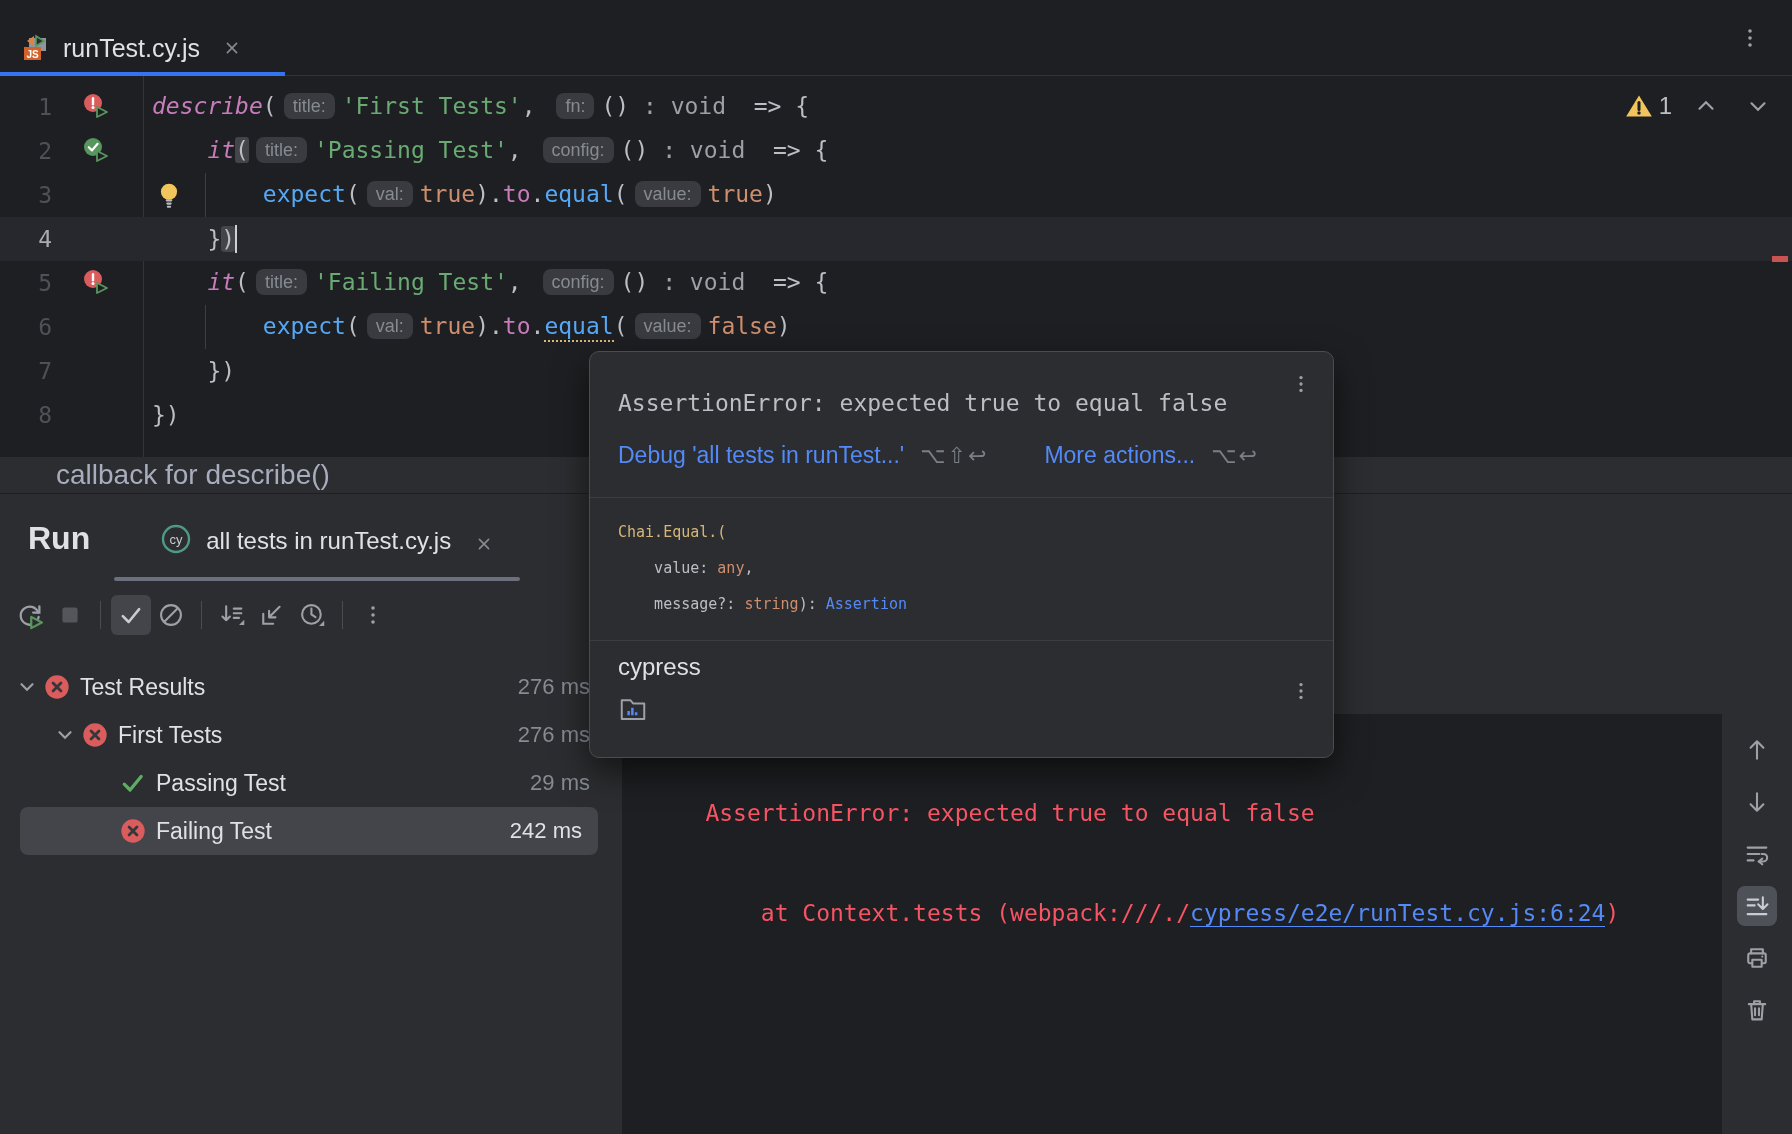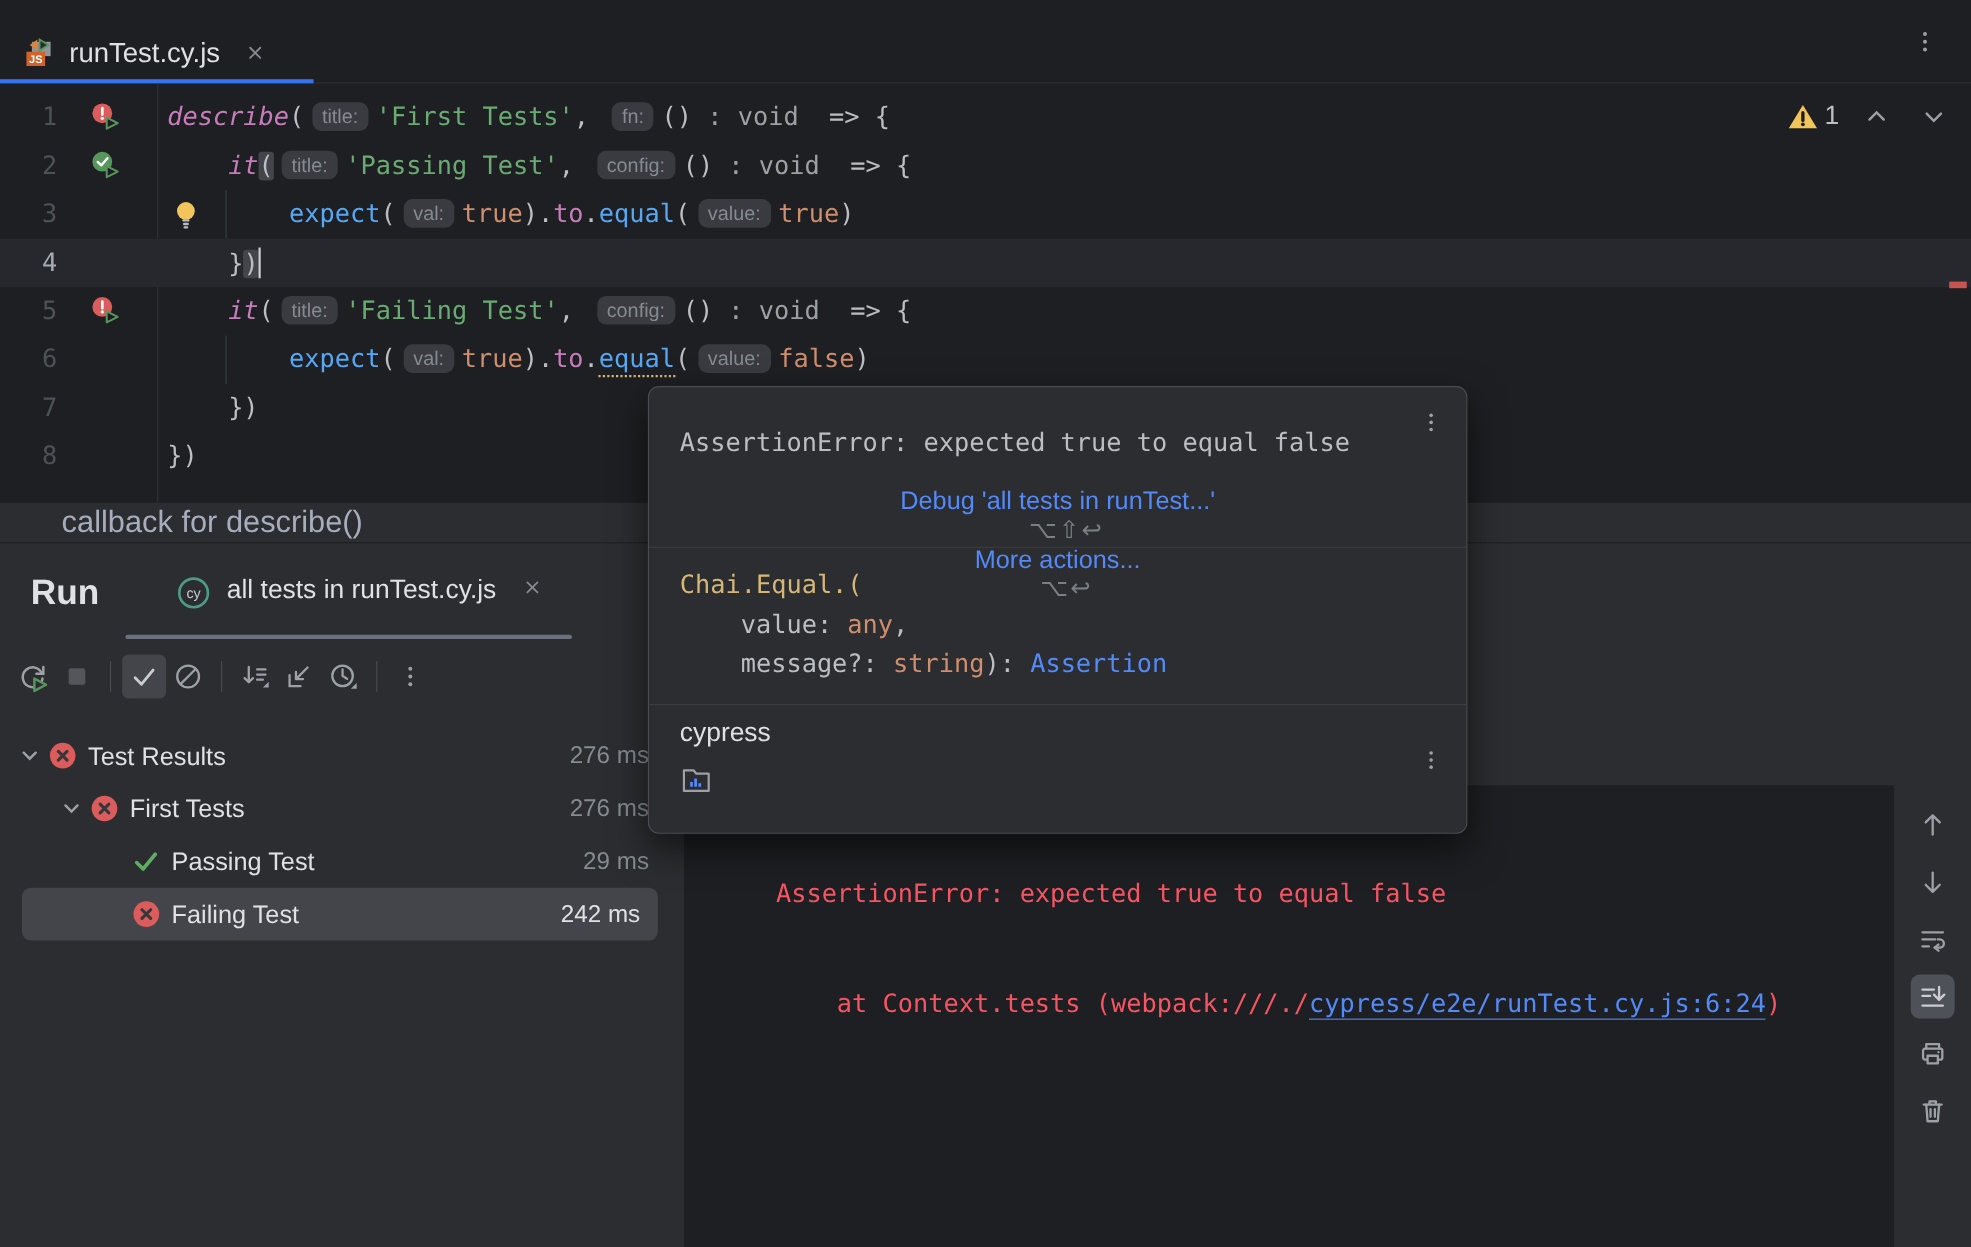--- a/index.html
+++ b/index.html
@@ -50,21 +50,21 @@
 
   
   .crumbbar { position:absolute; left:0; top:457px; width:1792px; height:37px; background:#2B2D30;
     display:flex; align-items:center; padding-left:56px; color:#A8ADBD; font-size:28px;
     border-bottom:1px solid #1E1F22; }
 
   
   .runpanel { position:absolute; left:0; top:494px; width:1792px; height:640px; background:#2B2D30; }
   .run-header { position:relative; height:89px; display:flex; align-items:center; }
   .run-title { margin-left:28px; color:#DFE1E5; font-size:32px; font-weight:bold; }
-  .run-tab { margin-left:70px; display:flex; align-items:flex-start; gap:14px; }
+  .run-tab { margin-left:70px; display:flex; align-items:flex-end; gap:14px; }
   .run-tab-label { color:#DFE1E5; font-size:24px; }
   .run-tab-close { margin-left:8px; display:flex; }
   .run-tab-underline { position:absolute; left:114px; top:83px; width:406px; height:4px; background:#6C707E; border-radius:2px; }
   .run-toolbar { height:63px; display:flex; align-items:center; padding-left:10px; }
   .tbtn { width:40px; height:40px; border-radius:6px; display:flex; align-items:center; justify-content:center; flex:none; }
   .tbtn.toggled { background:#43454A; }
   .tsep { width:1px; height:28px; background:#4A4C4F; margin:0 10px; flex:none; }
 
   
   .tree { padding-top:17px; width:622px; }
@@ -84,25 +84,25 @@
     display:flex; flex-direction:column; align-items:center; padding-top:16px; gap:12px; }
   .sbtn { width:40px; height:40px; border-radius:8px; display:flex; align-items:center; justify-content:center; }
   .sbtn.toggled { background:#4E5157; }
 
   
   .popup { position:absolute; left:589px; top:351px; width:745px; height:407px; background:#2B2D30;
     border:1px solid #4A4C4F; border-radius:10px; box-shadow:0 14px 34px rgba(0,0,0,.55); z-index:10; }
   .popup-top { position:relative; height:146px; border-bottom:1px solid #3B3D42; padding:38px 28px 0 28px; }
   .popup-error { font-family:"DejaVu Sans Mono",monospace; font-size:23px; color:#BCBEC4; }
   .popup-kebab { position:absolute; top:14px; right:14px; width:36px; height:36px; display:flex; align-items:center; justify-content:center; }
-  .popup-actions { display:flex; align-items:center; margin-top:26px; font-size:23px;flex-direction:column; }
+  .popup-actions { display:flex; align-items:center; margin-top:26px; font-size:23px; }
   .popup-link { color:#548AF7; }
   .popup-shortcut { color:#7A7E85; margin-left:16px; font-size:22px; letter-spacing:2px; }
   .popup-doc { height:143px; border-bottom:1px solid #3B3D42; padding:16px 28px 0 28px;
-    font-family:"DejaVu Sans Mono",monospace; font-size:23px; line-height:36px; white-space:pre; }
+    font-family:"DejaVu Sans Mono",monospace; font-size:15px; line-height:36px; white-space:pre; }
   .tok-ylw { color:#D5B778; }
   .tok-blue { color:#548AF7; }
   .popup-footer { position:relative; padding:12px 28px 0 28px; }
   .popup-module { color:#DFE1E5; font-size:24px; }
   .popup-folder { margin-top:14px; }
   .popup-kebab2 { position:absolute; right:14px; bottom:14px; width:36px; height:36px; display:flex; align-items:center; justify-content:center; }
 
   svg { display:block; }
 </style>
 </head>

